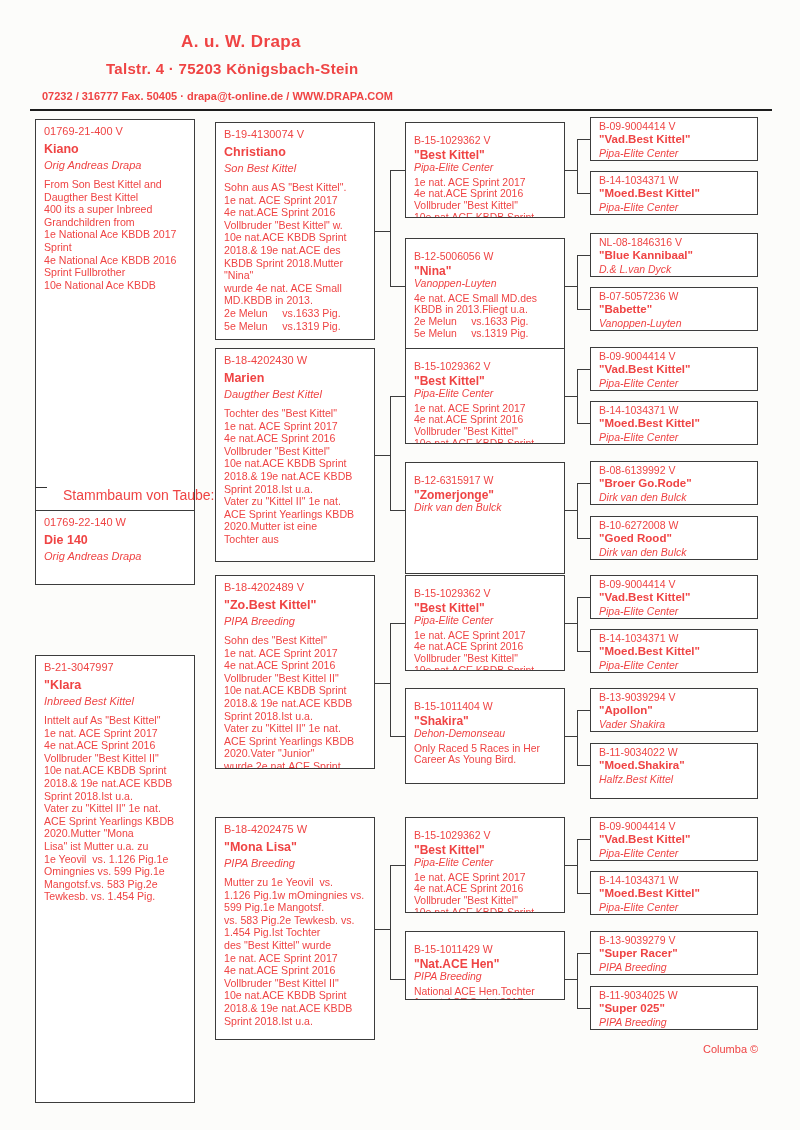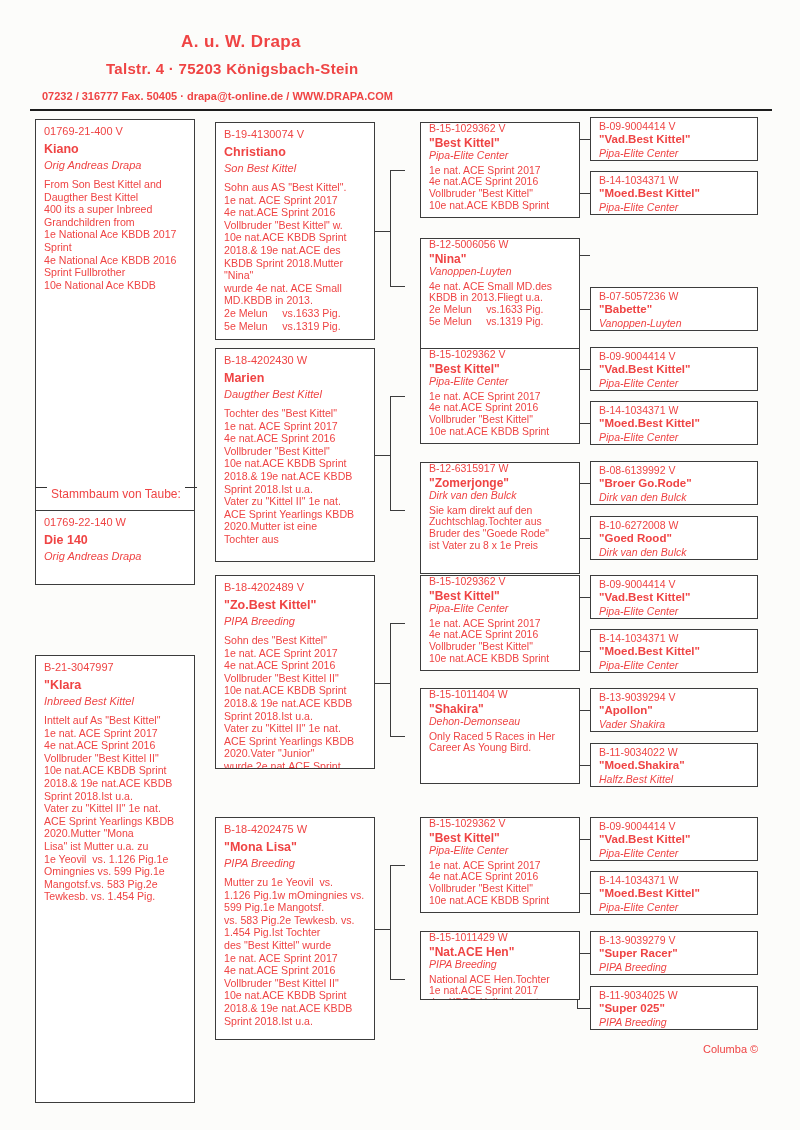--- a/index.html
+++ b/index.html
@@ -8,39 +8,39 @@
           margin:0 auto; font-family:"Liberation Sans", sans-serif; color:#ef4444; }
 
   .hdr-name    { position:absolute; left:181px; top:32px;  font-size:17px; font-weight:700; letter-spacing:.4px; }
   .hdr-addr    { position:absolute; left:106px; top:60px;  font-size:15px; font-weight:700; letter-spacing:.3px; }
   .hdr-contact { position:absolute; left:42px;  top:90px;  font-size:11px; font-weight:700; }
   .hdr-rule    { position:absolute; left:30px;  top:109px; width:742px; height:0; border-top:2px solid #1c1c1c; }
 
   .box { position:absolute; background:#fff; border:1px solid #3c3c3c; padding:5px 8px; overflow:hidden; }
   .g1 { left:35px;  width:160px; }
   .g2 { left:215px; width:160px; }
-  .g3 { left:420px; width:160px; padding:0 8px; }
+  .g3 { left:405px; width:160px; padding:12px 8px; }
   .g4 { left:590px; width:168px; padding:2px 8px; }
 
   .bid   { font-size:11px;   line-height:13px; }
   .bname { font-size:12.5px; line-height:14px; font-weight:700; margin-top:4px; }
   .bsub  { font-size:11px;   line-height:13px; font-style:italic; margin-top:3px; }
   .bbody { font-size:10.6px; line-height:12.6px; margin-top:6px; white-space:pre-wrap; }
 
   .g3 .bid   { font-size:10.5px; line-height:11.5px; }
   .g3 .bname { margin-top:2px; font-size:12px; line-height:12.5px; }
   .g3 .bsub  { margin-top:1px; font-size:10.5px; line-height:11.5px; }
   .g3 .bbody { margin-top:3px; font-size:10.4px; line-height:11.8px; }
 
   .g4 .bid   { font-size:10.5px; line-height:12px; }
   .g4 .bname { margin-top:1px; font-size:11.5px; line-height:13px; }
   .g4 .bsub  { margin-top:1px; font-size:10.5px; line-height:12px; }
 
   .stam { position:absolute; left:35px; top:487px; width:162px; display:flex;
-          align-items:flex-start; gap:4px; font-size:12px; white-space:nowrap; }
+          align-items:flex-start; gap:16px; font-size:14px; white-space:nowrap; }
   .stam .dash { height:1px; background:#333; flex:0 0 12px; }
 
   .connectors { position:absolute; left:0; top:0; }
   .footer { position:absolute; left:703px; top:1043px; font-size:11px; }
 </style>
 </head>
 <body>
 
 <div class="page">
 
@@ -204,24 +204,20 @@
     <div class="bsub">Pipa-Elite Center</div>
     <div class="bbody">1e nat. ACE Sprint 2017
 4e nat.ACE Sprint 2016
 Vollbruder "Best Kittel"
 10e nat.ACE KBDB Sprint</div>
   </div>
   <div class="box g3" style="top:462px;height:112px">
     <div class="bid">B-12-6315917 W</div>
     <div class="bname">"Zomerjonge"</div>
     <div class="bsub">Dirk van den Bulck</div>
-    <div class="bbody">Sie kam direkt auf den
-Zuchtschlag.Tochter aus
-Bruder des "Goede Rode"
-ist Vater zu 8 x 1e Preis</div>
   </div>
   <div class="box g3" style="top:575px;height:96px">
     <div class="bid">B-15-1029362 V</div>
     <div class="bname">"Best Kittel"</div>
     <div class="bsub">Pipa-Elite Center</div>
     <div class="bbody">1e nat. ACE Sprint 2017
 4e nat.ACE Sprint 2016
 Vollbruder "Best Kittel"
 10e nat.ACE KBDB Sprint</div>
   </div>
@@ -254,20 +250,25 @@
   <div class="box g4" style="top:117px;height:44px">
     <div class="bid">B-09-9004414 V</div>
     <div class="bname">"Vad.Best Kittel"</div>
     <div class="bsub">Pipa-Elite Center</div>
   </div>
   <div class="box g4" style="top:171px;height:44px">
     <div class="bid">B-14-1034371 W</div>
     <div class="bname">"Moed.Best Kittel"</div>
     <div class="bsub">Pipa-Elite Center</div>
   </div>
+  <div class="box g4" style="top:233px;height:44px">
+    <div class="bid">NL-08-1846316 V</div>
+    <div class="bname">"Blue Kannibaal"</div>
+    <div class="bsub">D.&amp; L.van Dyck</div>
+  </div>
   <div class="box g4" style="top:287px;height:44px">
     <div class="bid">B-07-5057236 W</div>
     <div class="bname">"Babette"</div>
     <div class="bsub">Vanoppen-Luyten</div>
   </div>
   <div class="box g4" style="top:347px;height:44px">
     <div class="bid">B-09-9004414 V</div>
     <div class="bname">"Vad.Best Kittel"</div>
     <div class="bsub">Pipa-Elite Center</div>
   </div>
@@ -294,21 +295,21 @@
   <div class="box g4" style="top:629px;height:44px">
     <div class="bid">B-14-1034371 W</div>
     <div class="bname">"Moed.Best Kittel"</div>
     <div class="bsub">Pipa-Elite Center</div>
   </div>
   <div class="box g4" style="top:688px;height:44px">
     <div class="bid">B-13-9039294 V</div>
     <div class="bname">"Apollon"</div>
     <div class="bsub">Vader Shakira</div>
   </div>
-  <div class="box g4" style="top:743px;height:44px">
+  <div class="box g4" style="top:743px;height:56px">
     <div class="bid">B-11-9034022 W</div>
     <div class="bname">"Moed.Shakira"</div>
     <div class="bsub">Halfz.Best Kittel</div>
   </div>
   <div class="box g4" style="top:817px;height:44px">
     <div class="bid">B-09-9004414 V</div>
     <div class="bname">"Vad.Best Kittel"</div>
     <div class="bsub">Pipa-Elite Center</div>
   </div>
   <div class="box g4" style="top:871px;height:44px">

